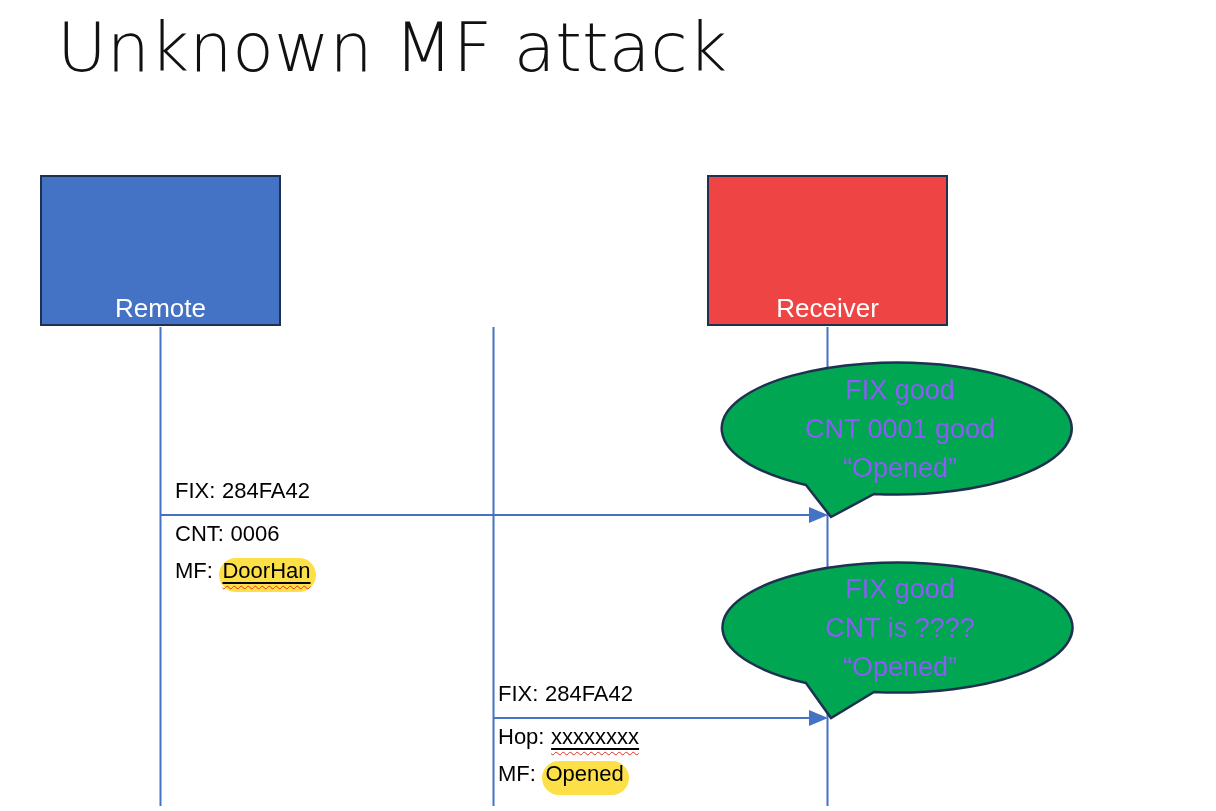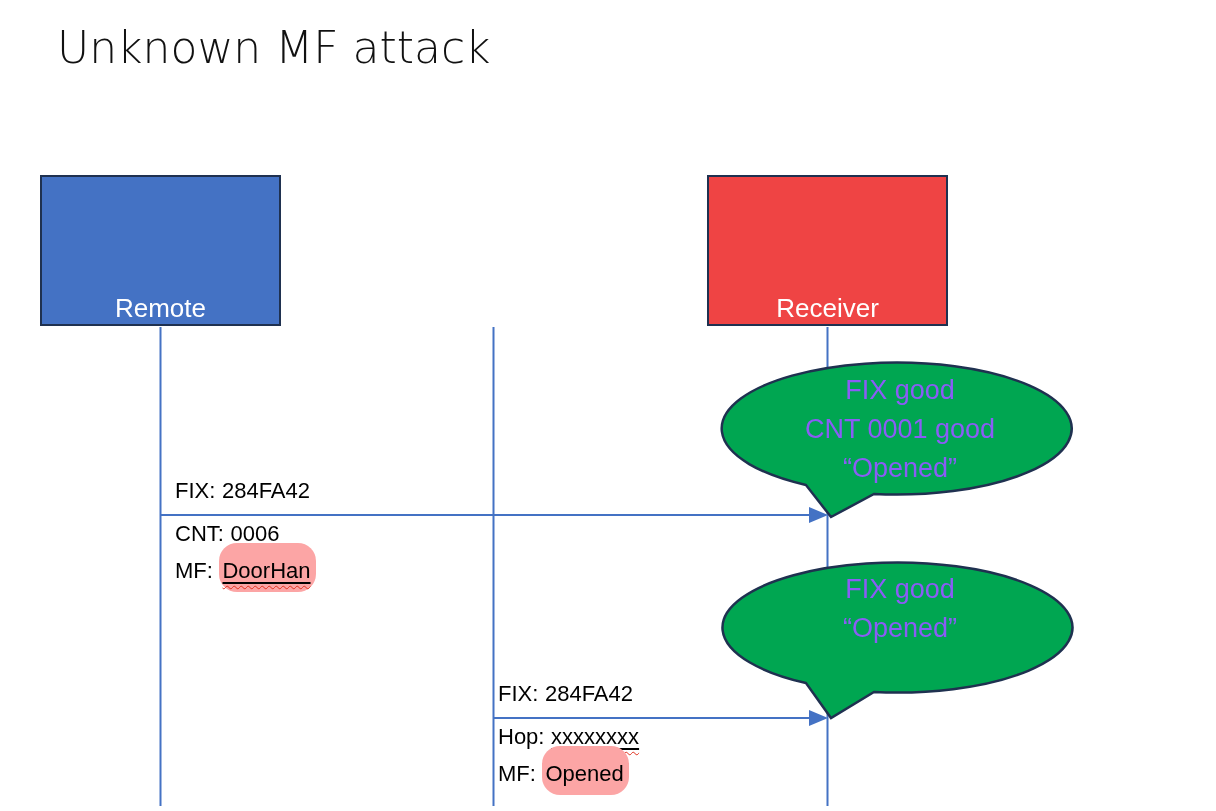--- a/index.html
+++ b/index.html
@@ -1,36 +1,36 @@
 <!DOCTYPE html>
 <html><head>
 <meta charset="utf-8">
 <style>
   html,body{margin:0;padding:0;background:#fff;}
   .slide{
     position:relative;width:1216px;height:811px;background:#fff;overflow:hidden;
     font-family:"Liberation Sans","DejaVu Sans",sans-serif;color:#000;
   }
   .title{
-    position:absolute;left:57px;top:8px;font-size:44px;line-height:80px;
+    position:absolute;left:57px;top:8px;font-size:68px;line-height:80px;
     font-weight:200;color:#111;letter-spacing:0px;white-space:nowrap;
     font-family:"DejaVu Sans","Liberation Sans",sans-serif;
   }
   .actor{
     position:absolute;top:175px;width:241px;height:151px;box-sizing:border-box;
     border:2px solid #1F3150;display:flex;align-items:flex-end;justify-content:center;
   }
   .actor-label{color:#fff;font-size:26px;}
   .actor-remote{left:40px;background:#4472C4;}
   .actor-flipper{left:373px;background:#ED7D31;}
   .actor-receiver{left:707px;background:#ef4444;}
   svg.layer{position:absolute;left:0;top:0;width:1216px;height:811px;}
   .msg-line{position:absolute;font-size:22px;line-height:28px;white-space:nowrap;}
   .msg-label{margin-right:0.3em;}
-  .hl{background:#fca5a5;padding:15px 5px 9px 3px;border-radius:18px;}
+  .hl{background:#fde047;padding:0 5px 9px 3px;border-radius:18px;}
   .squiggle{
     text-decoration-line:underline;text-decoration-style:wavy;
     text-decoration-color:#E0301E;text-decoration-thickness:1px;
     text-underline-offset:7px;
   }
   .ul{
     text-decoration-line:underline;text-decoration-style:solid;
     text-decoration-color:#000;text-decoration-thickness:1.5px;
     text-underline-offset:4px;
   }
@@ -92,16 +92,17 @@
     <span class="msg-label">MF:</span><span class="hl"><span>Opened</span></span>
   </div>
 
   <div class="callout-text callout-text-1">
     <div>FIX good</div>
     <div>CNT 0001 good</div>
     <div>“Opened”</div>
   </div>
   <div class="callout-text callout-text-2">
     <div>FIX good</div>
+    <div>CNT is ????</div>
     <div>“Opened”</div>
   </div>
 
 </div>
 
 </body></html>

